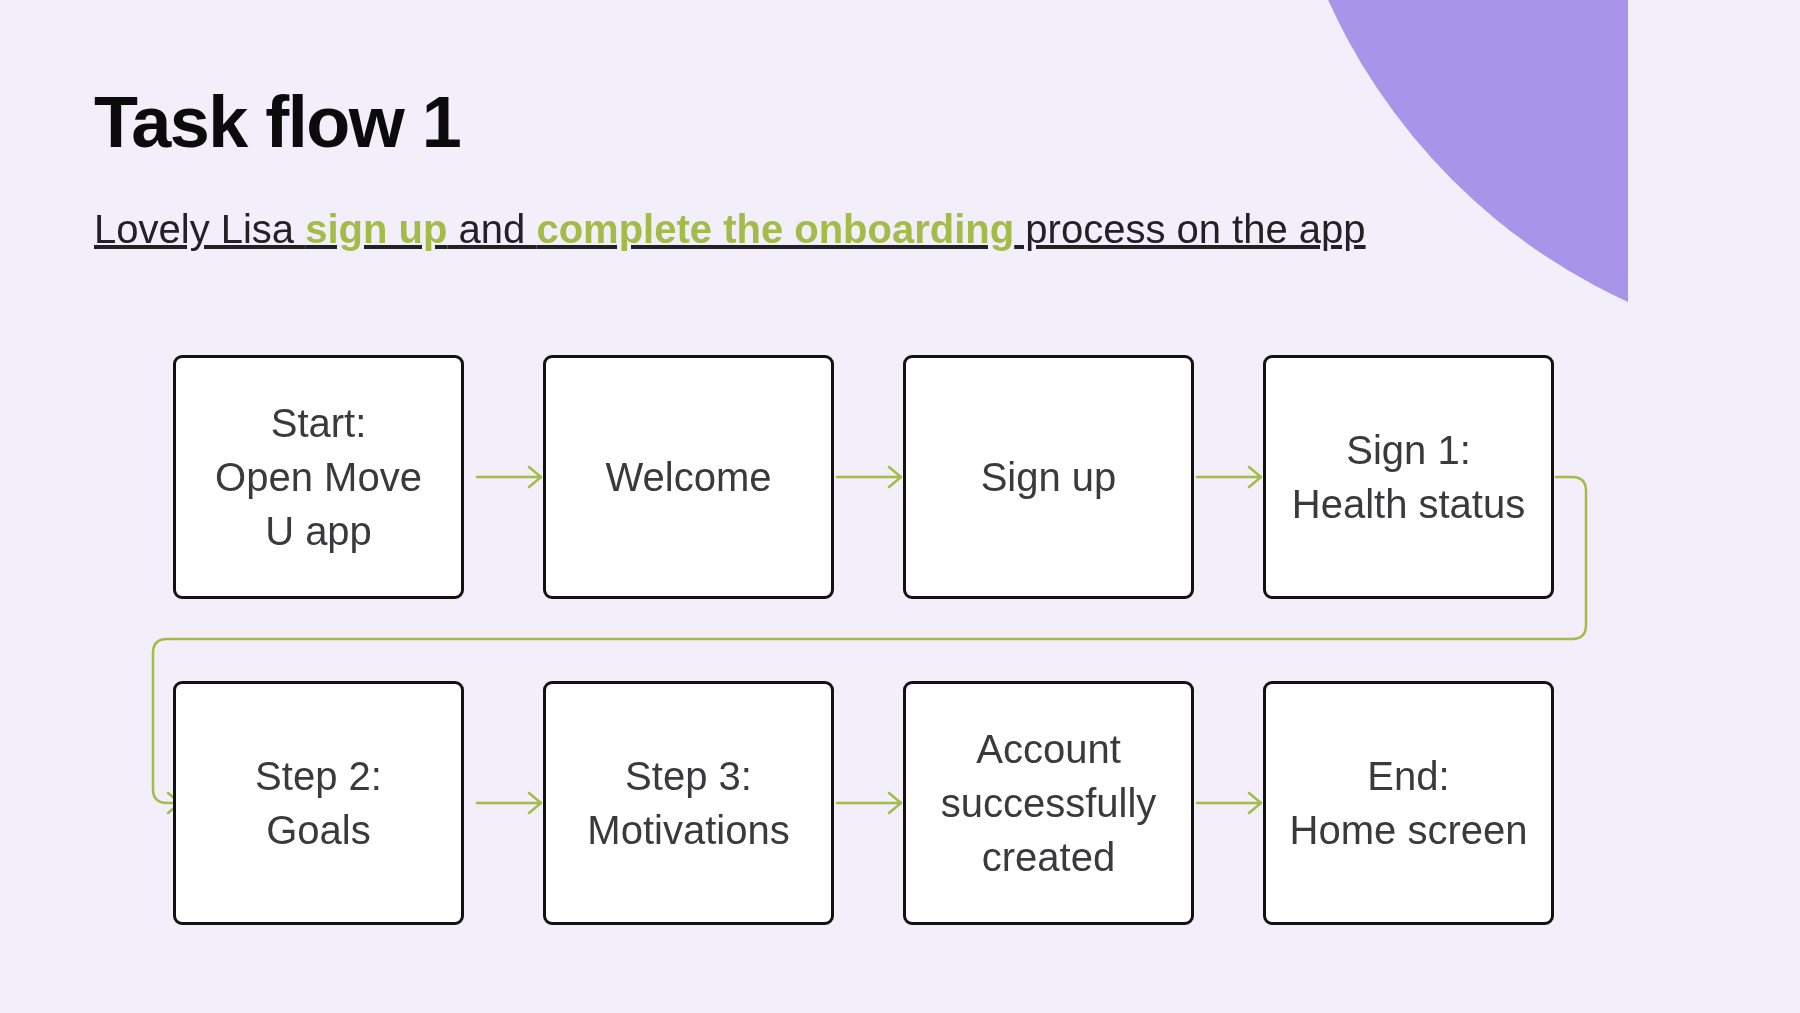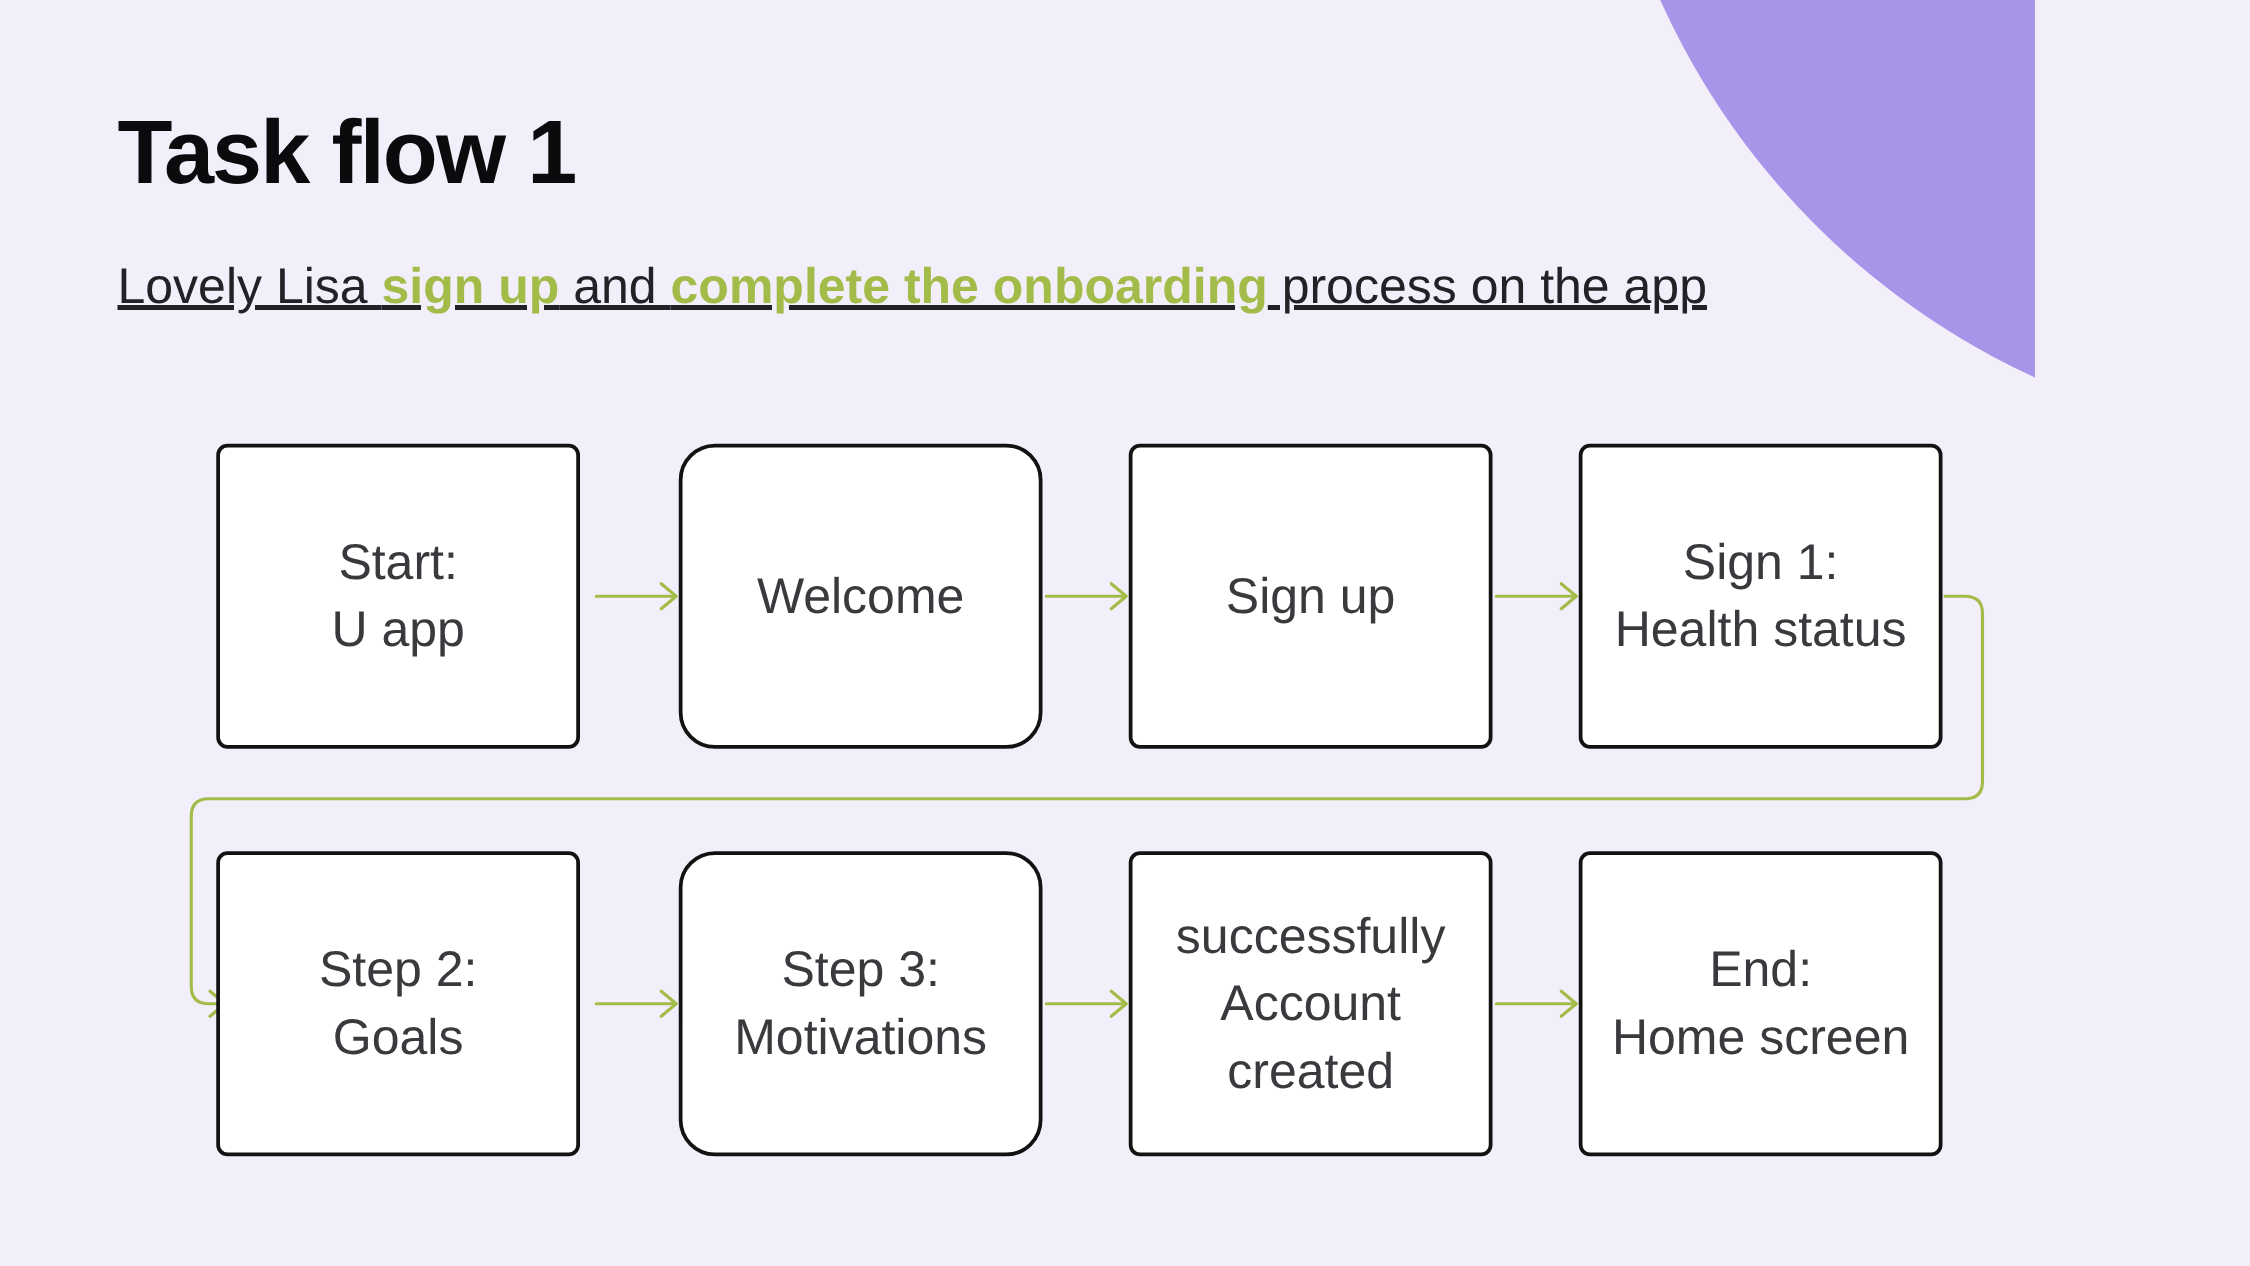--- a/index.html
+++ b/index.html
@@ -86,21 +86,21 @@
     text-align: center;
   }
   .node .line {
     font-size: 40px;
     line-height: 54px;
     color: var(--box-text);
   }
   .r1 { top: 355px; }
   .r2 { top: 681px; }
   .c1 { left: 173px; }
-  .c2 { left: 543px; border-radius: 29px; }
+  .c2 { left: 543px; }
   .c3 { left: 903px; }
   .c4 { left: 1263px; }
 </style>
 </head>
 <body>
 
 <div class="canvas">
 
   <div class="purple-blob"></div>
 
@@ -113,20 +113,21 @@
     <path d="M837 477 H899 M889 467 L901 477 L889 487"></path>
     <path d="M1197 477 H1259 M1249 467 L1261 477 L1249 487"></path>
     <path d="M1556 477 H1572 Q1586 477 1586 491 V625 Q1586 639 1572 639 H167 Q153 639 153 653 V789 Q153 803 167 803 H178 M168 793 L180 803 L168 813"></path>
     <path d="M477 803 H539 M529 793 L541 803 L529 813"></path>
     <path d="M837 803 H899 M889 793 L901 803 L889 813"></path>
     <path d="M1197 803 H1259 M1249 793 L1261 803 L1249 813"></path>
   </svg>
 
   <div class="node r1 c1">
     <div class="line">Start:</div>
+    <div class="line">Open Move</div>
     <div class="line">U app</div>
   </div>
 
   <div class="node r1 c2">
     <div class="line">Welcome</div>
   </div>
 
   <div class="node r1 c3">
     <div class="line">Sign up</div>
   </div>
@@ -140,22 +141,22 @@
     <div class="line">Step 2:</div>
     <div class="line">Goals</div>
   </div>
 
   <div class="node r2 c2">
     <div class="line">Step 3:</div>
     <div class="line">Motivations</div>
   </div>
 
   <div class="node r2 c3">
+    <div class="line">Account</div>
     <div class="line">successfully</div>
-    <div class="line">Account</div>
     <div class="line">created</div>
   </div>
 
   <div class="node r2 c4">
     <div class="line">End:</div>
     <div class="line">Home screen</div>
   </div>
 
 </div>
 

